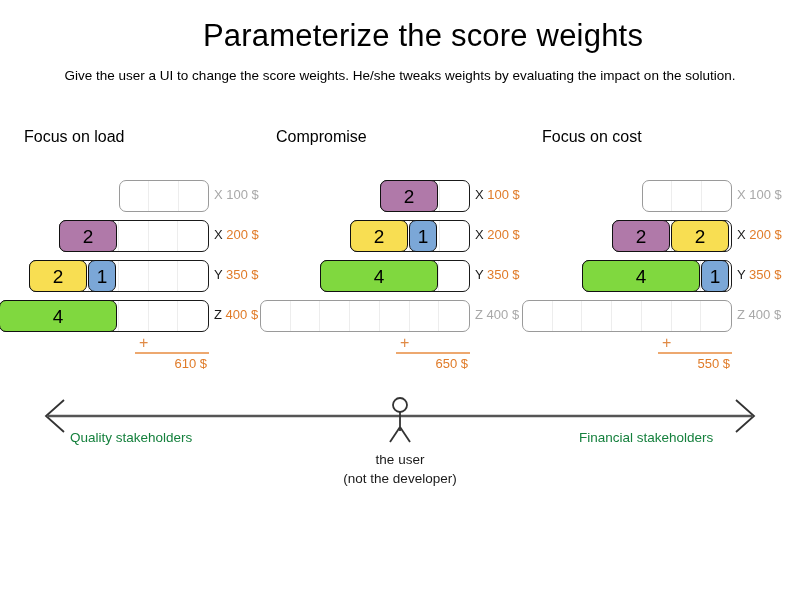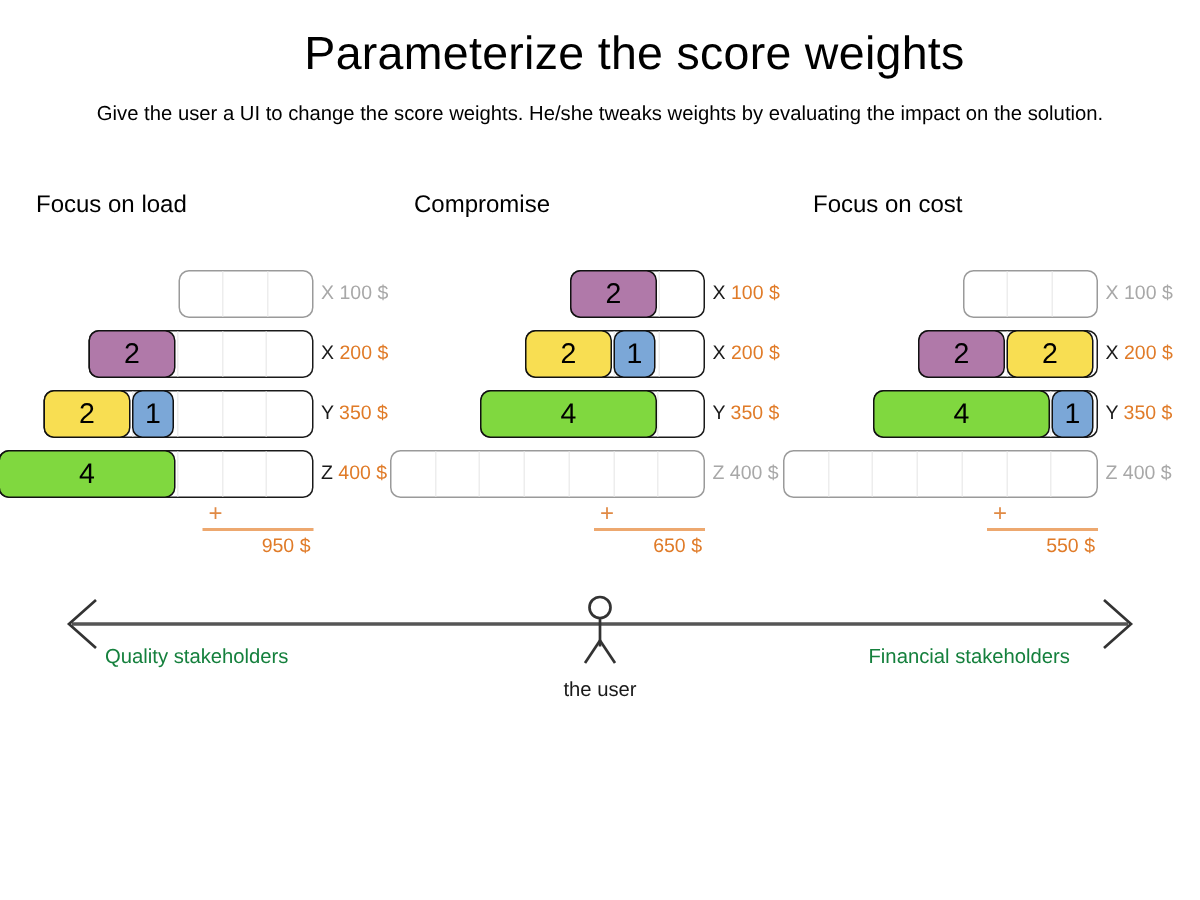--- a/index.html
+++ b/index.html
@@ -234,21 +234,21 @@
             <div class="seg" style="width: 118px; background: rgb(128, 216, 63);">
               <span>4</span>
             </div>
           </div>
           <div class="row-label" style="left: 190px;"><span class="letter">Z</span> <span class="price">400 $</span></div>
         </div>
       </div>
       <div class="total" style="left: 111px; top: 209px;">
         <div class="plus">+</div>
         <div class="rule"></div>
-        <div class="sum">950 $</div>
+        <div class="sum">610 $</div>
       </div>
     </div>
     <div class="scenario" style="left: 276px; width: 252px;">
       <div class="scenario-title">Compromise</div>
       <div class="rows">
         <div class="row active">
           <div class="track" style="left: 104px; width: 90px;">
             <div class="cell"></div>
             <div class="cell"></div>
             <div class="cell"></div>
@@ -387,14 +387,15 @@
   <svg width="60" height="60" style="position:absolute;left:370px;top:2px;">
     <circle cx="30" cy="11" r="7" fill="#ffffff" stroke="#333" stroke-width="1.8"></circle>
     <line x1="30" y1="18" x2="30" y2="37" stroke="#333" stroke-width="1.8"></line>
     <line x1="30" y1="33" x2="20" y2="48" stroke="#333" stroke-width="1.8"></line>
     <line x1="30" y1="33" x2="40" y2="48" stroke="#333" stroke-width="1.8"></line>
   </svg>
   <div class="spectrum-label" id="label-quality">Quality stakeholders</div>
   <div class="spectrum-label" id="label-financial">Financial stakeholders</div>
   <div id="actor-caption">
     <div>the user</div>
+    <div>(not the developer)</div>
   </div>
 </div>
 
 </body></html>

